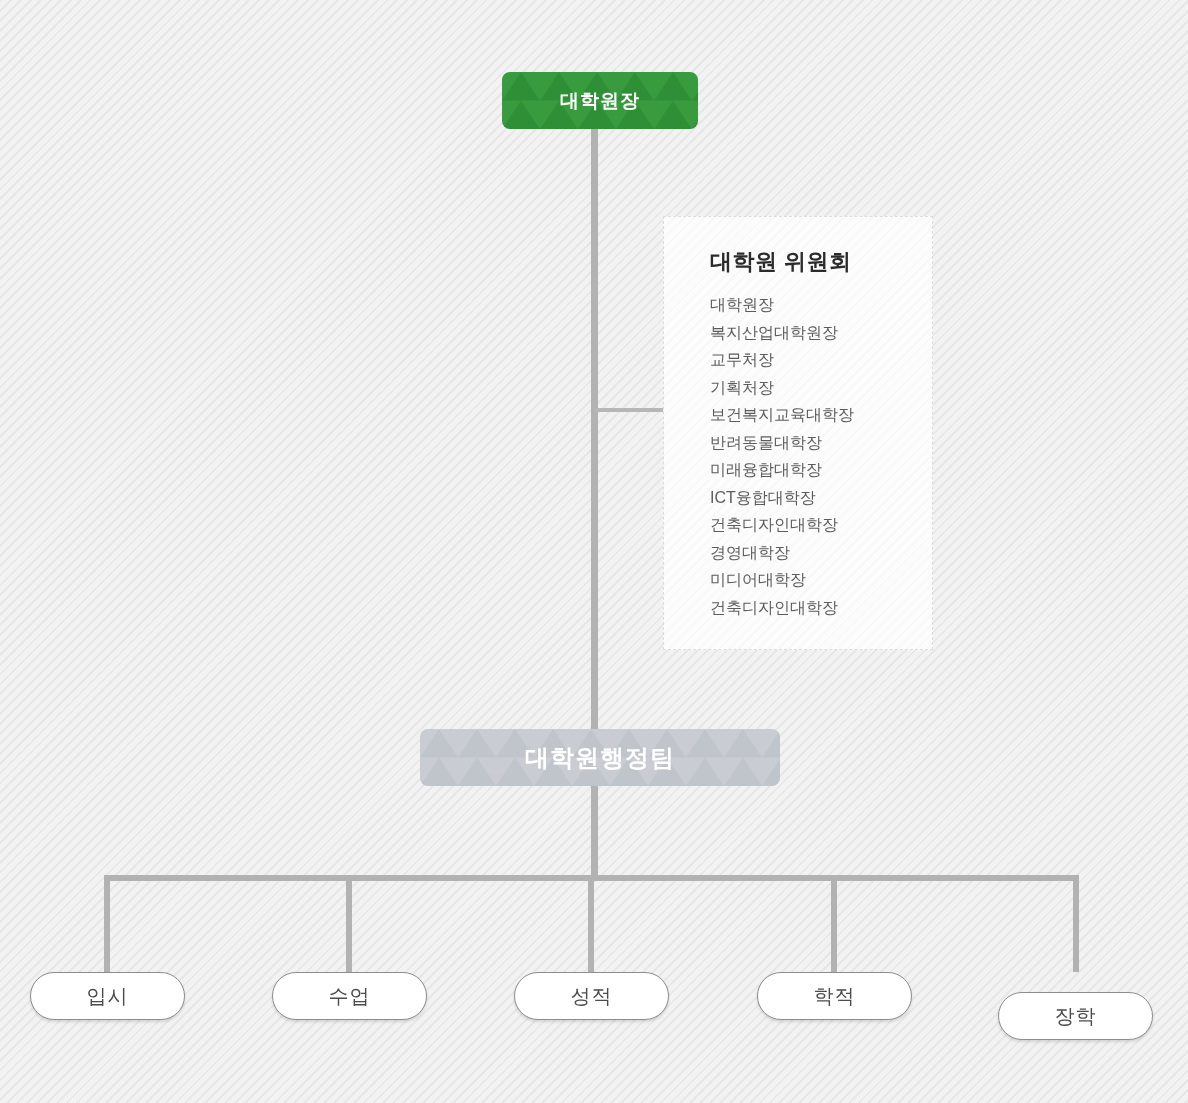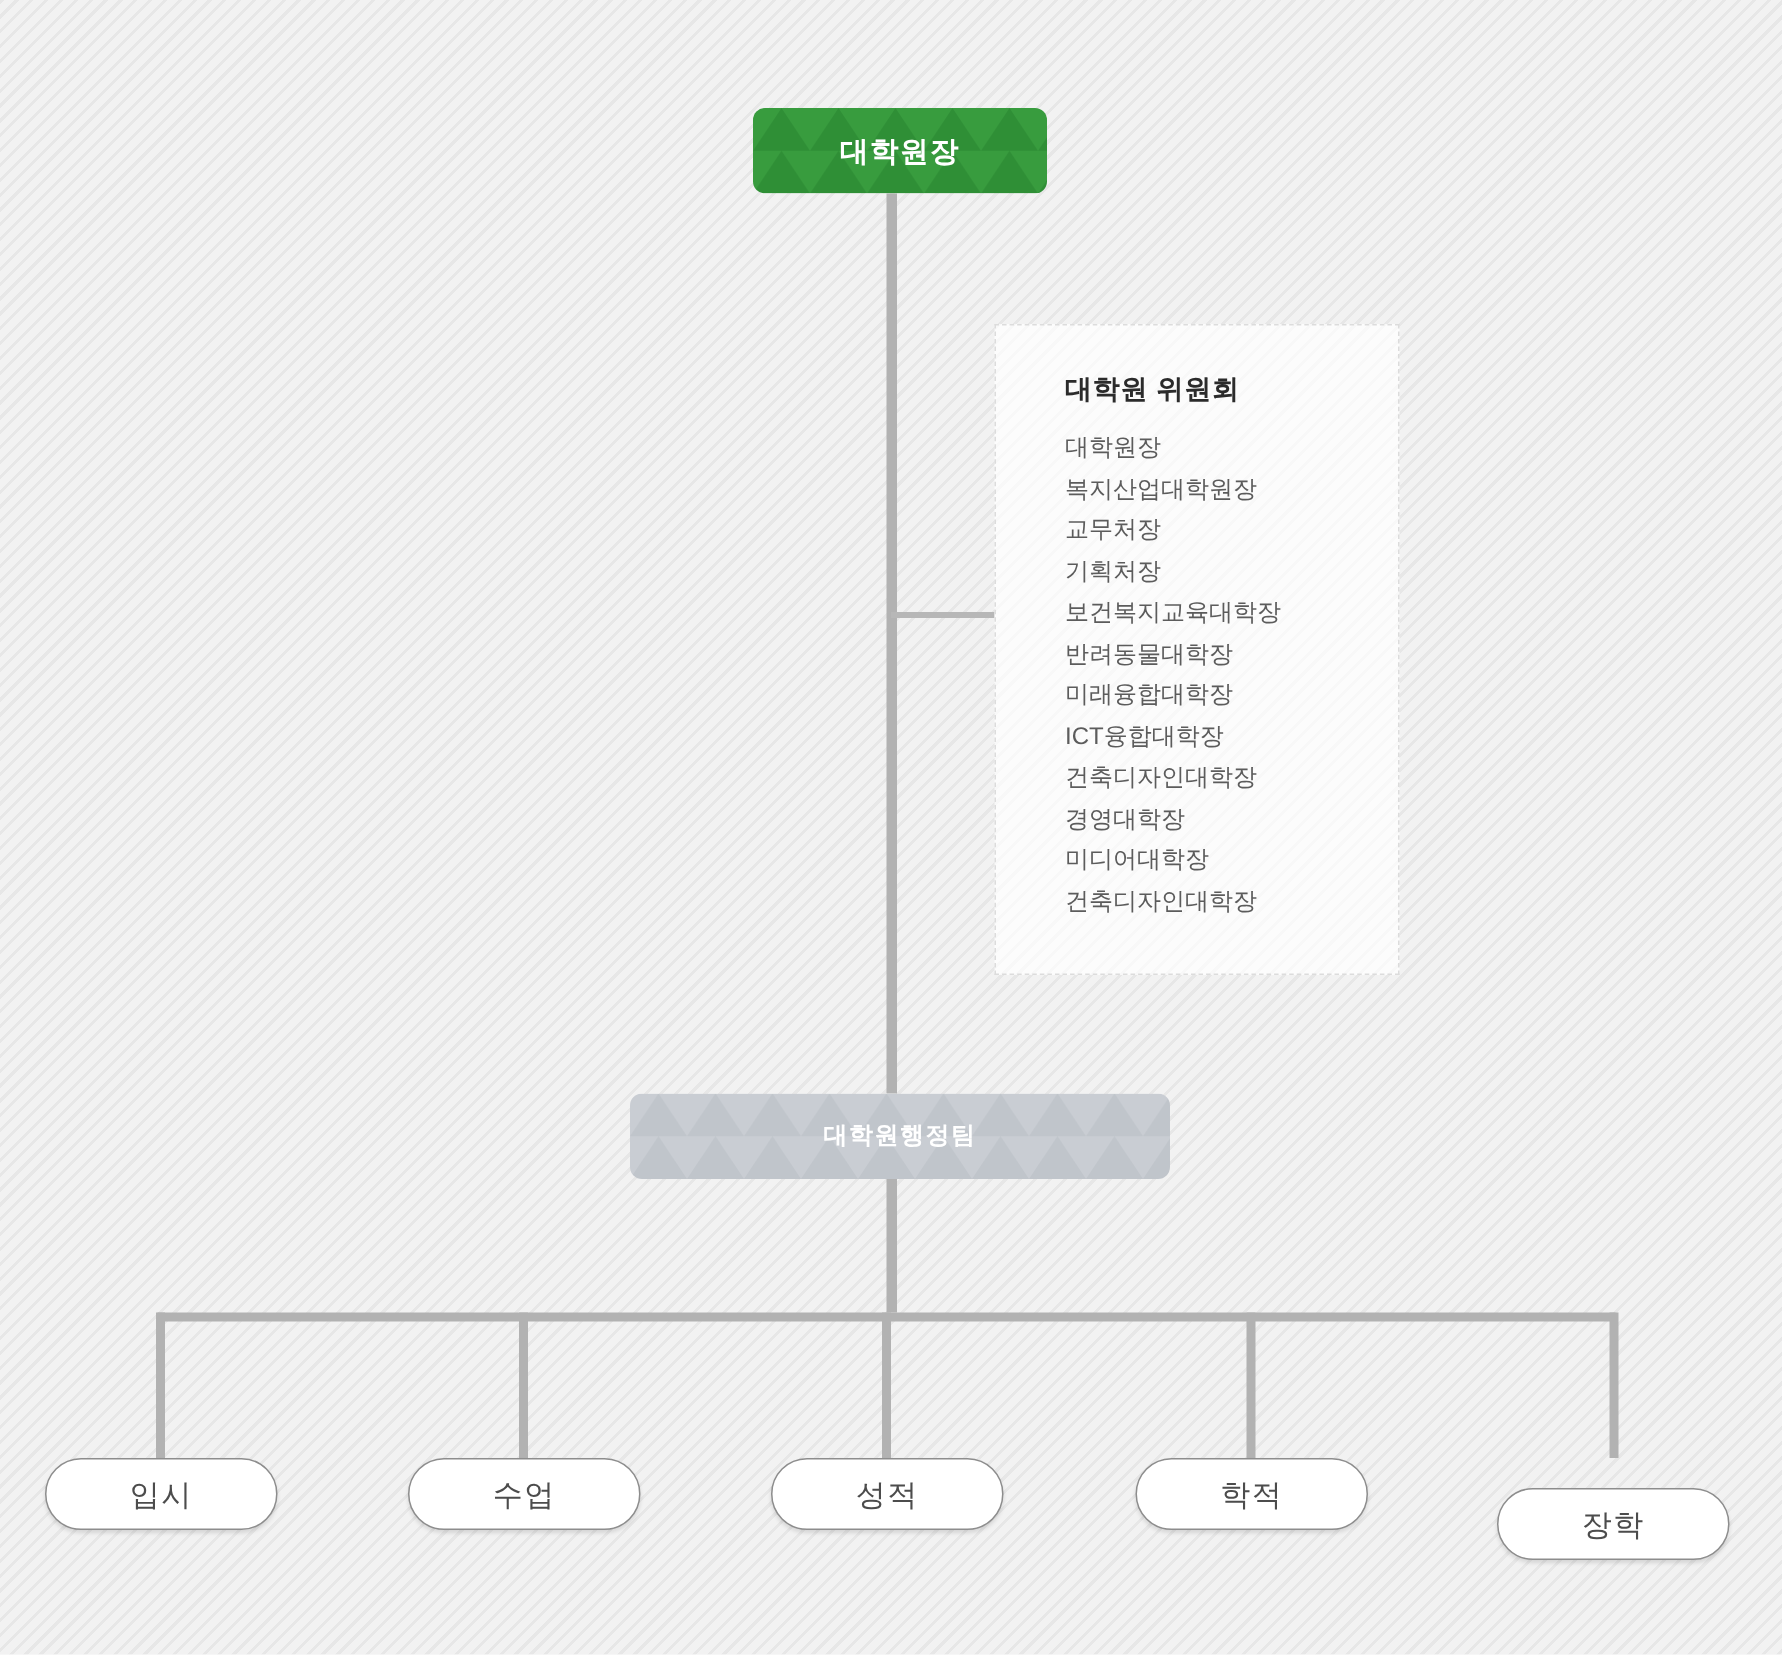--- a/index.html
+++ b/index.html
@@ -43,21 +43,21 @@
   }
   .node-root {
     left: 502px; top: 72px;
     width: 196px; height: 57px;
   }
   .node-root .node-label { font-size: 19px; }
   .node-admin {
     left: 420px; top: 729px;
     width: 360px; height: 57px;
   }
-  .node-admin .node-label { font-size: 16px; }
+  .node-admin .node-label { font-size: 24px; }
 
   
   .line {
     position: absolute;
     background: #b2b2b2;
   }
   .line-trunk-top    { left: 591px; top: 129px; width: 7px;  height: 600px; }
   .line-branch       { left: 594px; top: 408px; width: 69px; height: 4px; background:#b7b7b7; }
   .line-trunk-bottom { left: 591px; top: 786px; width: 7px;  height: 89px; }
   .line-bar          { left: 105px; top: 875px; width: 972px; height: 6px; }
@@ -72,21 +72,21 @@
   .committee {
     position: absolute;
     left: 663px; top: 216px;
     width: 270px; height: 434px;
     box-sizing: border-box;
     background: rgba(255,255,255,0.72);
     border: 1px dashed #dcdcdc;
     padding: 30px 10px 0 46px;
   }
   .committee-title {
-    font-size: 18px;
+    font-size: 22px;
     font-weight: bold;
     color: #2b2b2b;
     letter-spacing: 0.5px;
     margin: 0 0 14px 0;
   }
   .committee-list {
     list-style: none;
     margin: 0;
     padding: 0;
   }

